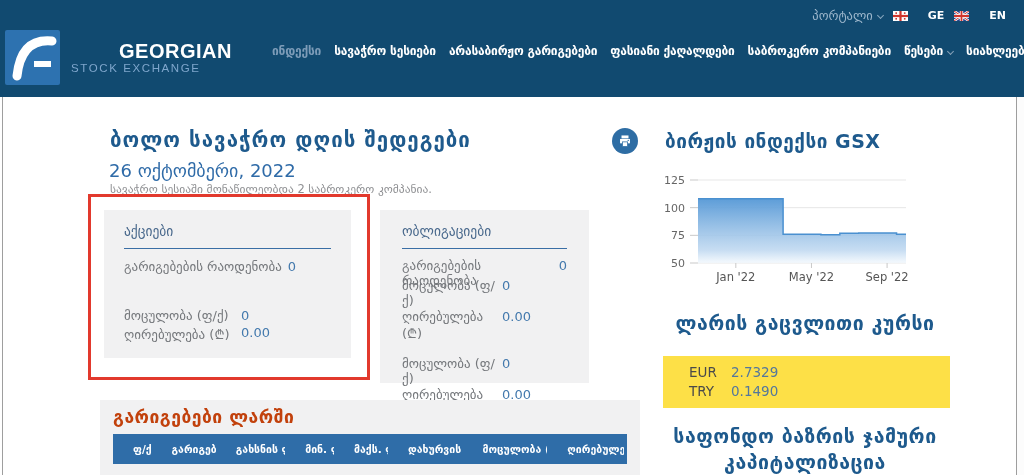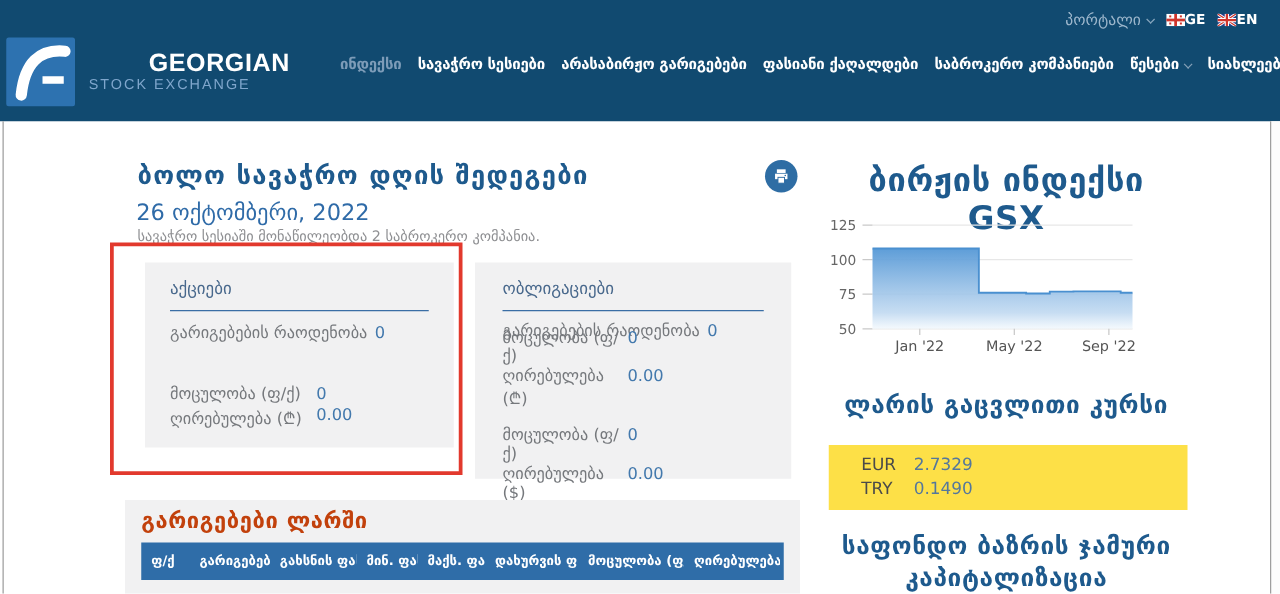--- a/index.html
+++ b/index.html
@@ -7,21 +7,21 @@
               font-family:"DejaVu Sans", sans-serif; }
   .stage { position:relative; width:1024px; height:475px; background:#fff; }
 
   
   .header { position:absolute; left:0; top:0; width:1024px; height:97px; background:#114a70; }
   .topbar { position:absolute; right:18px; top:8px; display:flex; align-items:center; gap:10px; }
   .portal { color:#9db7cc; font-size:12.5px; display:flex; align-items:center; cursor:pointer; }
   .chev { display:inline-block; width:5px; height:5px; border-right:1.5px solid currentColor;
           border-bottom:1.5px solid currentColor; transform:rotate(45deg); margin-left:5px;
           vertical-align:2px; opacity:.85; }
-  .lang { display:flex; align-items:center; gap:0; color:#ffffff; font-size:11px;
+  .lang { display:flex; align-items:center; gap:20px; color:#ffffff; font-size:11px;
           font-weight:bold; cursor:pointer; }
   .lang svg { display:block; }
 
   .logo { position:absolute; left:5px; top:30px; display:flex; align-items:center; gap:11px; }
   .logo-mark { width:55px; height:55px; background:#2d72b0; border-radius:2px; display:flex;
                align-items:center; justify-content:center; }
   .logo-name { color:#ffffff; font-size:20px; font-weight:bold; letter-spacing:.5px;
                font-family:"Liberation Sans", sans-serif; line-height:1.05;margin-left:48px; }
   .logo-sub  { color:#7fa6cc; font-size:11.5px; letter-spacing:1.6px;
                font-family:"Liberation Sans", sans-serif; }
@@ -42,22 +42,22 @@
                 color:#1e5a8d; letter-spacing:1px; }
   .print-btn { position:absolute; left:612px; top:128px; width:26px; height:26px; border-radius:50%;
                background:#2e6da4; display:flex; align-items:center; justify-content:center; cursor:pointer; }
   .date-line { position:absolute; left:109px; top:160px; font-size:18px; color:#2f6ba8; }
   .sub-line  { position:absolute; left:110px; top:182px; font-size:11.5px; color:#8f9093; }
 
   .red-box { position:absolute; left:88px; top:194px; width:282px; height:186px;
              border:3px solid #e2392d; }
 
   .panel { background:#f1f1f2; position:absolute; }
-  .panel-stocks { left:116px; top:210px; width:247px; height:148px; padding:13px 20px; }
-  .panel-bonds  { left:380px; top:210px; width:253px; height:173px; padding:13px 22px; }
+  .panel-stocks { left:104px; top:210px; width:247px; height:148px; padding:13px 20px; }
+  .panel-bonds  { left:380px; top:210px; width:209px; height:173px; padding:13px 22px; }
   .panel-title { font-size:13.5px; color:#48688c; }
   .panel-rule  { border:none; border-top:1px solid #3a6ea5; margin-top:9px; }
   .kv { font-size:13px; color:#75787c; display:flex; }
   .kv .lbl { }
   .kv .val { color:#4379ad; }
   .stocks-deals { margin-top:10px; }
   .stocks-deals .val { margin-left:6px; }
   .stocks-vol { margin-top:34px; }
   .stocks-val { margin-top:2px; }
   .panel-stocks .kv.cols .lbl { width:117px; }
@@ -66,28 +66,28 @@
   .bonds-deals .val { margin-left:6px; }
   .overlap { margin-top:-10px; }
   .mt1 { margin-top:1px; }
   .mt14 { margin-top:14px; }
   .mt13 { margin-top:13px; }
 
   .table-section { position:absolute; left:100px; top:400px; width:540px; height:75px;
                    background:#f1f1f2; padding:7px 13px 0 13px; }
   .table-title { font-size:17.5px; font-weight:bold; color:#c2410c; letter-spacing:.5px; }
   .thead { margin-top:7px; height:30px; background:#2f6da8; display:flex; align-items:center; }
-  .th { color:#ffffff; font-size:10.5px; font-weight:bold; padding-left:8px; overflow:hidden;
+  .th { color:#ffffff; font-size:10.5px; font-weight:bold; padding-left:20px; overflow:hidden;
         white-space:nowrap; }
   .th.c0{width:7.5%;} .th.c1{width:12.5%;} .th.c2{width:13.5%;} .th.c3{width:9.5%;}
   .th.c4{width:10.5%;} .th.c5{width:14.5%;} .th.c6{width:16.5%;} .th.c7{width:15%;}
 
   
-  .gsx-title { position:absolute; left:665px; top:130px; width:280px; text-align:center;
-               font-size:26px; font-weight:bold; color:#1e5a8d; letter-spacing:.5px; }
+  .gsx-title { position:absolute; left:665px; top:130px; width:280px; 
+               font-size:19px; font-weight:bold; color:#1e5a8d; letter-spacing:.5px; }
   .chart-wrap { position:absolute; left:658px; top:166px; width:252px; height:122px; }
   .fx-title { position:absolute; left:660px; top:312px; width:290px; text-align:center;
               font-size:19.5px; font-weight:bold; color:#1e5a8d; letter-spacing:.5px; }
   .fx-panel { position:absolute; left:663px; top:356px; width:287px; height:52px; background:#fde047;
               display:flex; align-items:center; }
   .fx-col { width:50%; padding-left:26px; }
   .fx-col + .fx-col { border-left:1px solid #d7d7d7; }
   .fx-row { display:flex; font-size:13.5px; line-height:19px; }
   .fx-code { color:#4a4a4a; width:42px; }
   .fx-val  { color:#54779c; }

